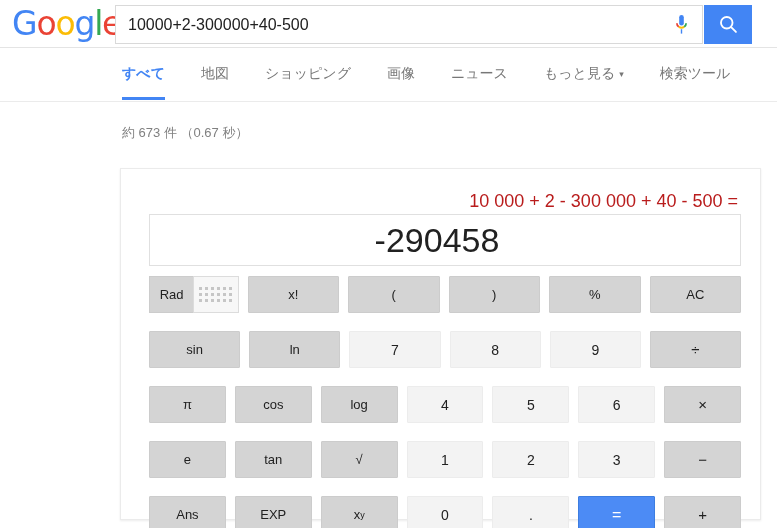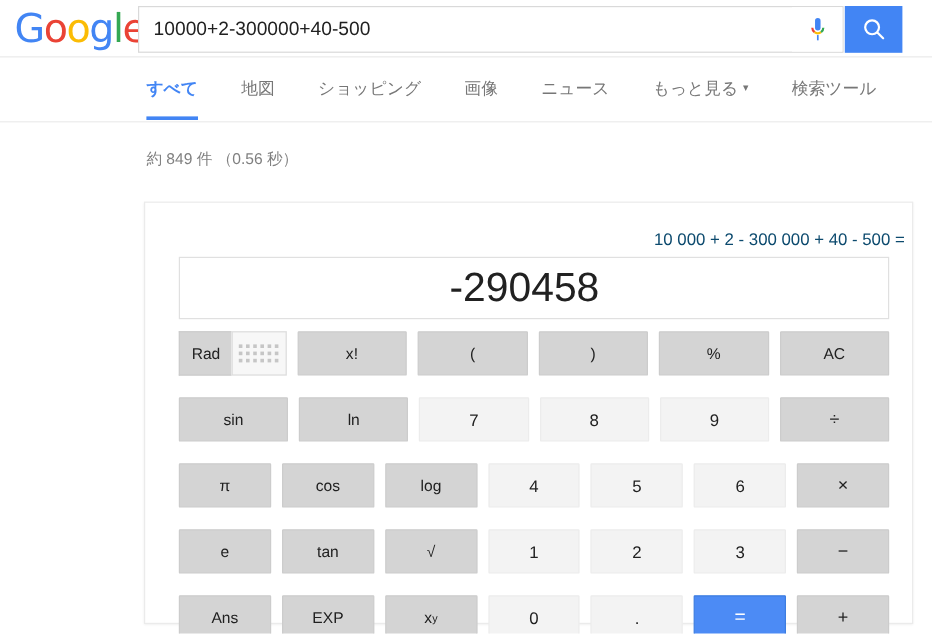--- a/index.html
+++ b/index.html
@@ -100,22 +100,22 @@
   
   .card {
     position: absolute;
     left: 120px; top: 168px;
     width: 641px; height: 352px;
     background: #fff;
     border: 1px solid #ebebeb;
     box-shadow: 0 1px 2px rgba(0,0,0,0.08);
   }
   .expr {
-    position: absolute; right: 6px; top: 22px;
-    font-size: 14px; color: #0c4a6e;
+    position: absolute; right: 22px; top: 22px;
+    font-size: 18px; color: #b91c1c;
     white-space: nowrap;
   }
   .display {
     position: absolute;
     left: 28px; top: 45px;
     width: 592px; height: 52px;
     border: 1px solid #e0e0e0;
     background: #fff;
     display: flex; align-items: center; justify-content: center;
   }
@@ -195,21 +195,21 @@
         <div class="tab active"><span>すべて</span><span class="underline"></span></div>
         <div class="tab"><span>地図</span></div>
         <div class="tab"><span>ショッピング</span></div>
         <div class="tab"><span>画像</span></div>
         <div class="tab"><span>ニュース</span></div>
         <div class="tab"><span>もっと見る</span><span class="caret">▾</span></div>
         <div class="tab"><span>検索ツール</span></div>
       </div>
   </div>
 
-  <div class="stats">約 849 件 （0.56 秒）</div>
+  <div class="stats">約 673 件 （0.67 秒）</div>
 
   <div class="card">
     <div class="expr">10 000 + 2 - 300 000 + 40 - 500 =</div>
 
     <div class="display">
       <div class="display-value">-290458</div>
     </div>
 
     <div class="keypad" id="keypad">
         <div class="krow">

